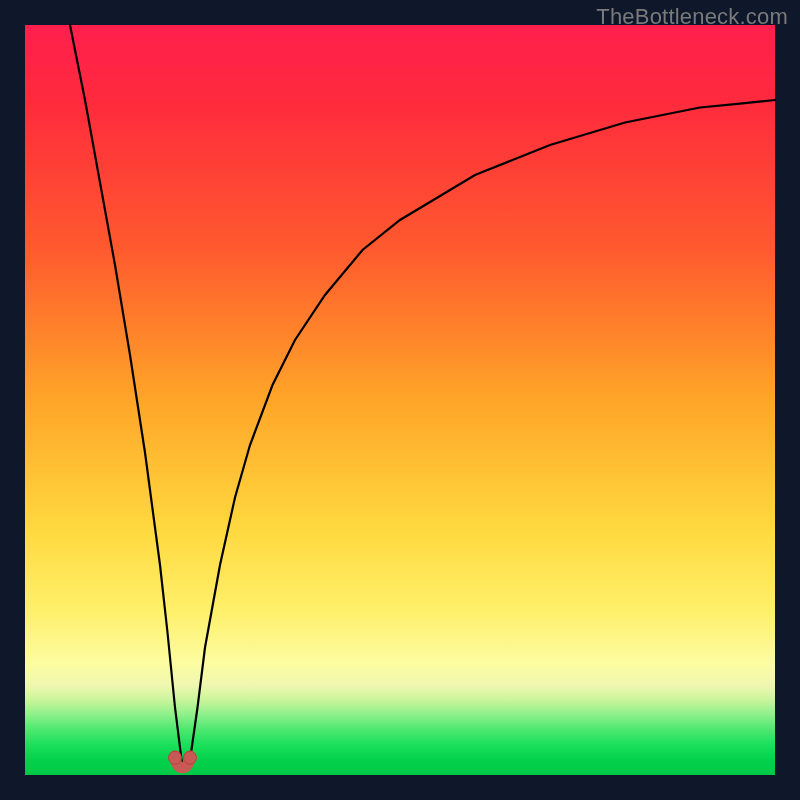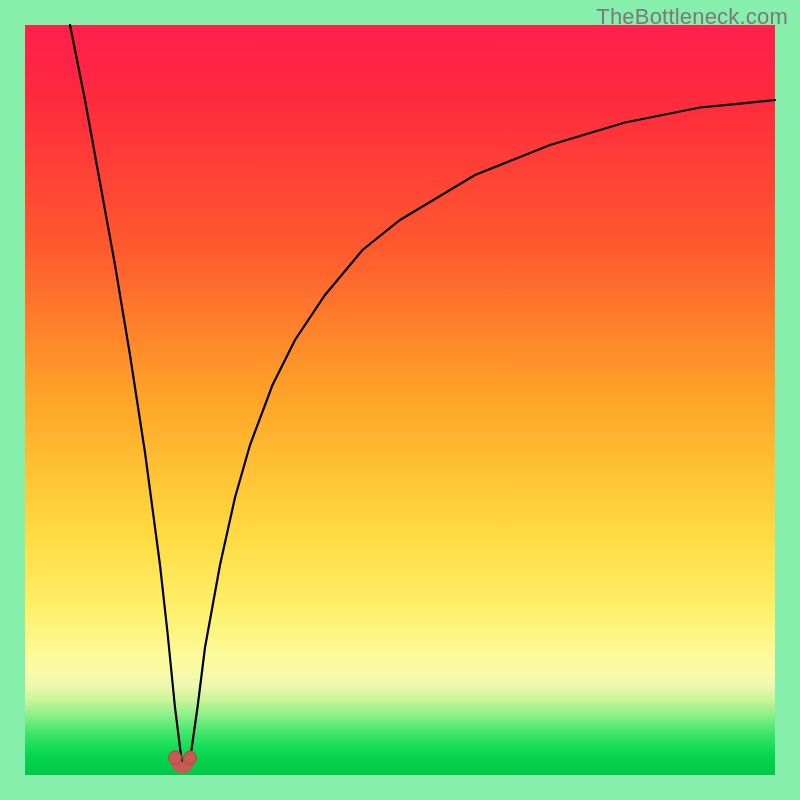--- a/index.html
+++ b/index.html
@@ -7,21 +7,21 @@
     padding: 0;
     width: 800px;
     height: 800px;
     overflow: hidden;
     background: #000;
     font-family: Arial, Helvetica, sans-serif;
   }
   .frame {
     position: absolute;
     inset: 0;
-    background: #86efac;
+    background: #0f172a;
     padding-left: 48px;
   }
   .plot {
     position: absolute;
     left: 25px;
     top: 25px;
     width: 750px;
     height: 750px;
     
     background: linear-gradient(

